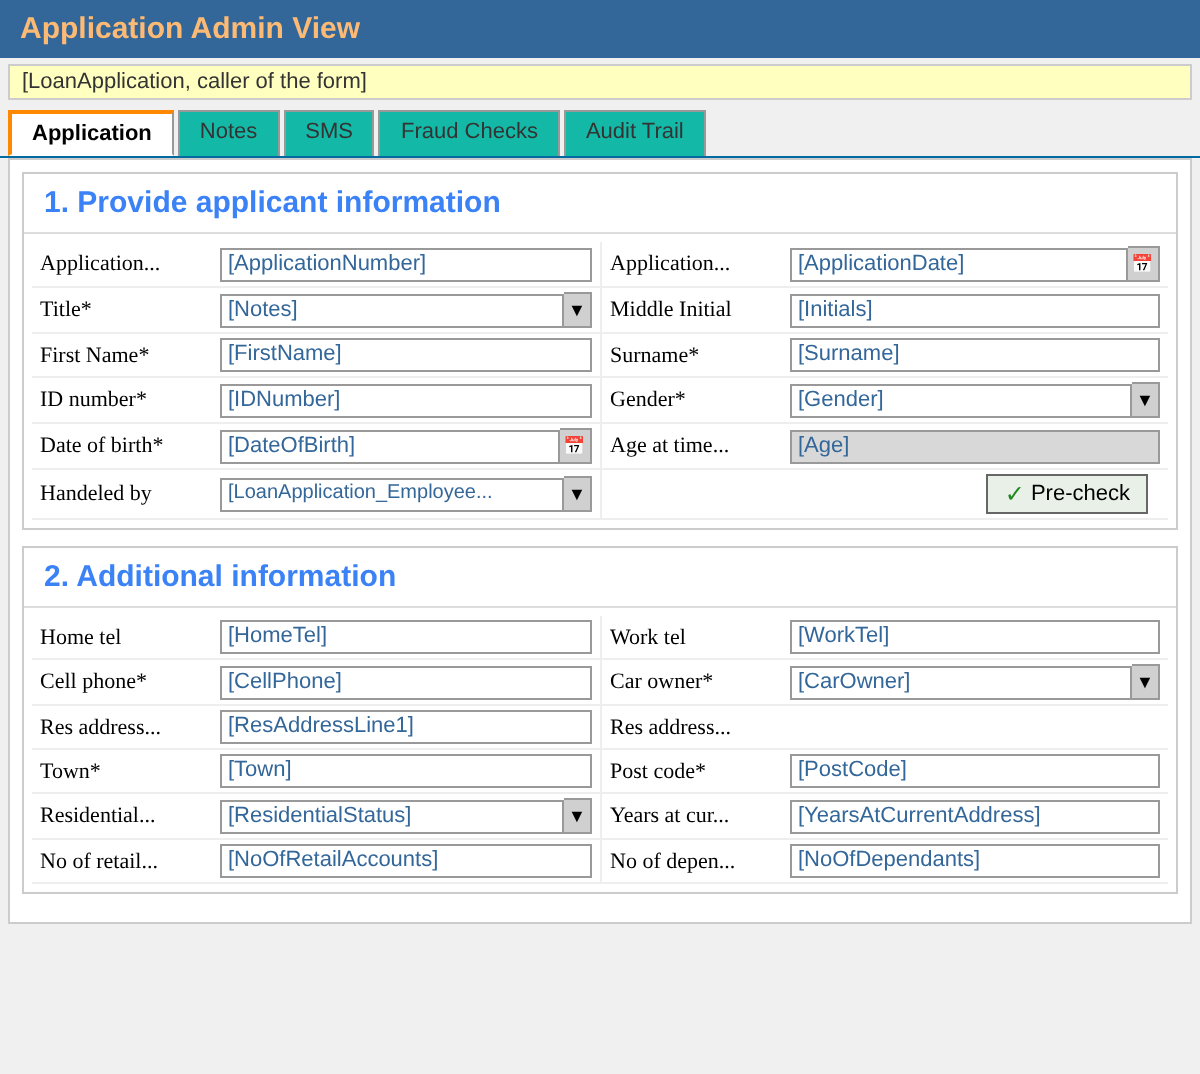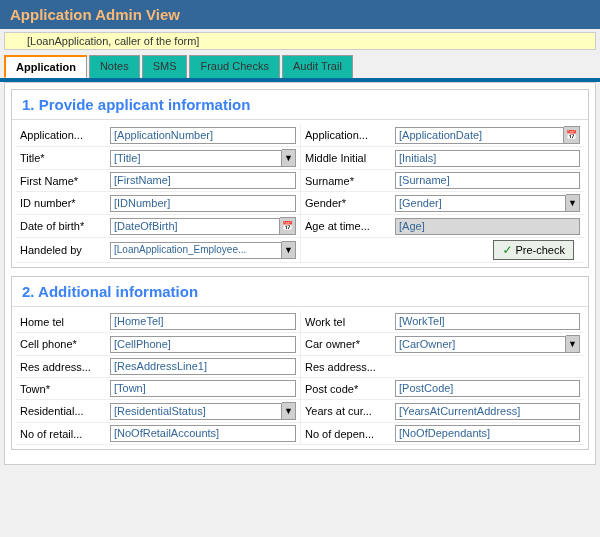--- a/index.html
+++ b/index.html
@@ -12,30 +12,30 @@
     .title-bar {
       background: #336699;
       color: #fdba74;
       font-size: 15px;
       font-weight: bold;
       padding: 6px 10px;
     }
     .caller-bar {
       background: #ffffc0;
       border: 1px solid #ccc;
-      padding: 2px 22px;
+      padding: 2px 6px;
       font-size: 11px;
       color: #333;
       margin: 3px 4px;
     }
     .tabs-bar {
       display: flex;
       gap: 0;
       padding: 2px 4px 0 4px;
-      border-bottom: 4px solid #0369a1;
+      border-bottom: 1px solid #0369a1;
       background: #f0f0f0;
     }
     .tab {
       padding: 4px 10px;
       border: 1px solid #999;
       border-bottom: none;
       background: #14b8a6;
       cursor: pointer;
       font-size: 11px;
       color: #333;
@@ -79,20 +79,21 @@
       border-bottom: 1px solid #eee;
       padding: 2px 4px;
     }
     .field-label {
       width: 90px;
       min-width: 90px;
       font-size: 11px;
       color: #000;
       padding-right: 4px;
       font-weight: normal;
+      font-family: Liberation Serif, serif;
     }
     .input-text {
       color: #336699;
       font-size: 11px;
     }
     .dropdown-btn {
       background: #d0d0d0;
       border: 1px solid #999;
       border-left: none;
       width: 14px;
@@ -183,21 +184,21 @@
         <div class="field-label">Application...</div>
         <div class="input-wrapper">
           <div class="input-box input-text">[ApplicationDate]</div>
           <div class="date-btn">📅</div>
         </div>
       </div>
 
       <div class="field-pair">
         <div class="field-label">Title*</div>
         <div class="input-wrapper">
-          <div class="input-box input-text">[Title]</div>
+          <div class="input-box input-text">[Notes]</div>
           <div class="dropdown-btn">▼</div>
         </div>
       </div>
       <div class="field-pair right-section">
         <div class="field-label">Middle Initial</div>
         <div class="input-wrapper">
           <div class="input-box input-text">[Initials]</div>
         </div>
       </div>
 

